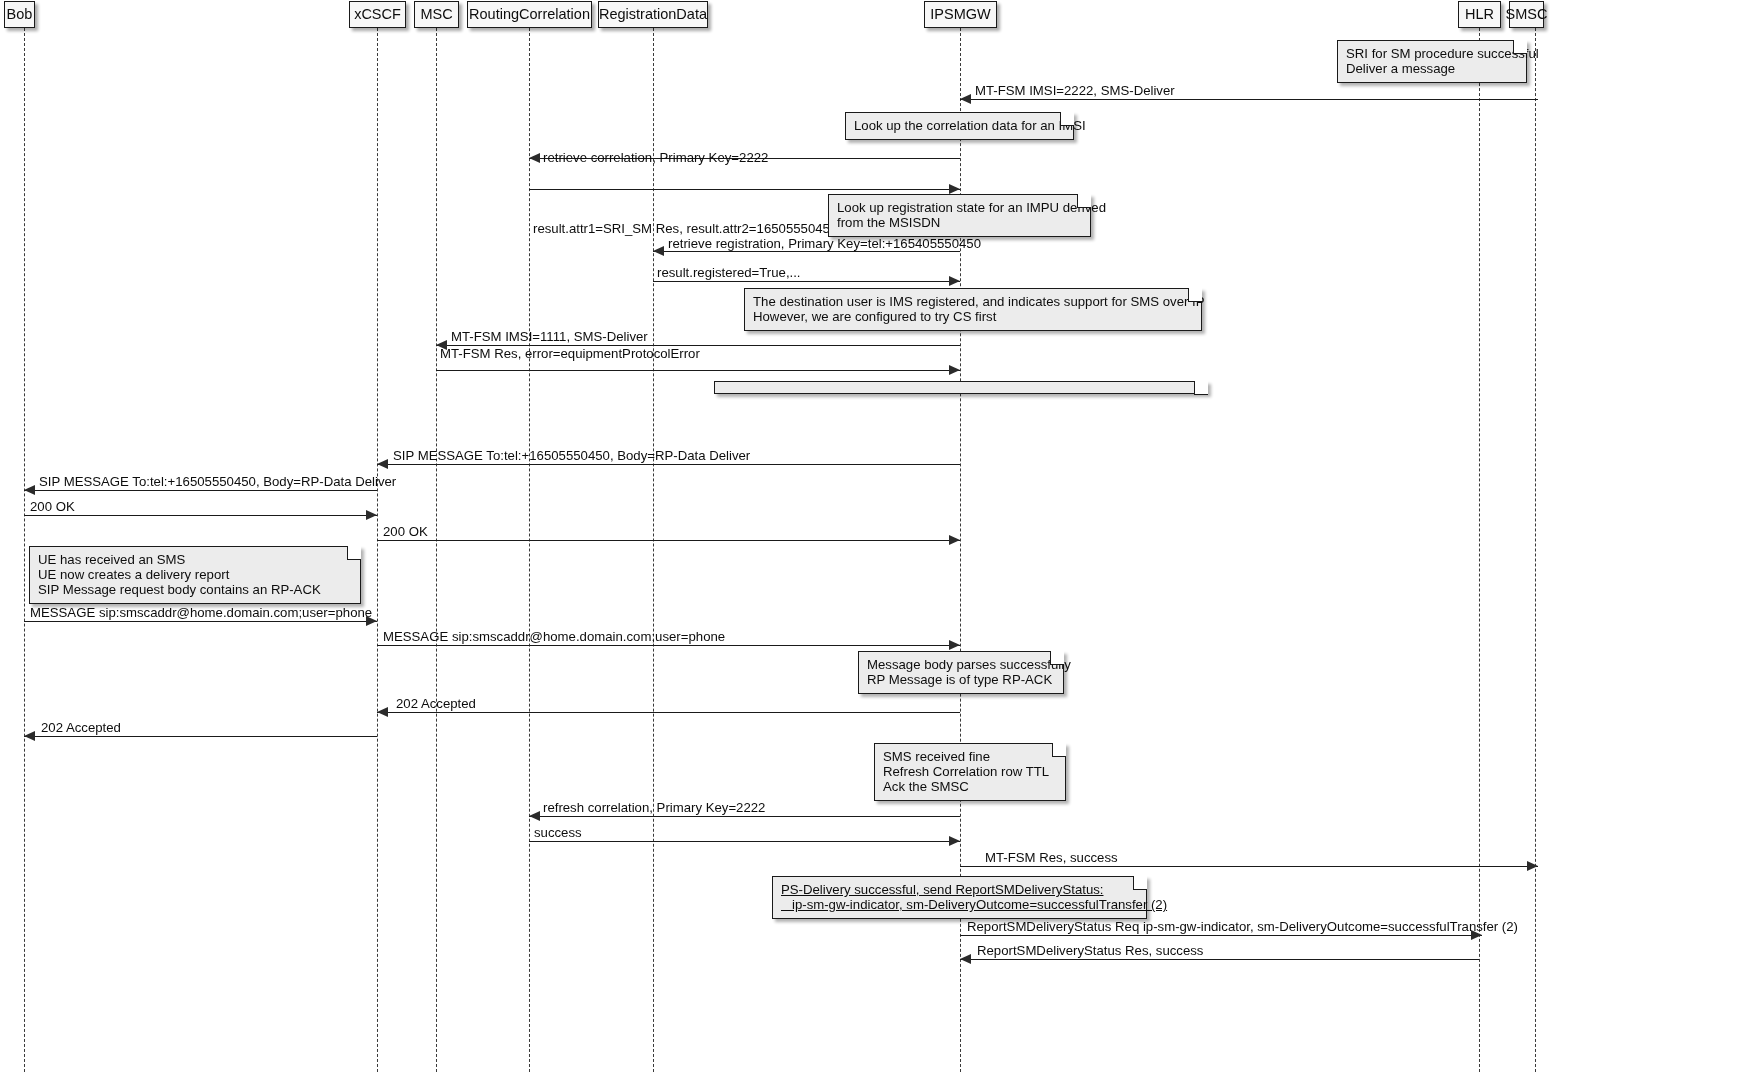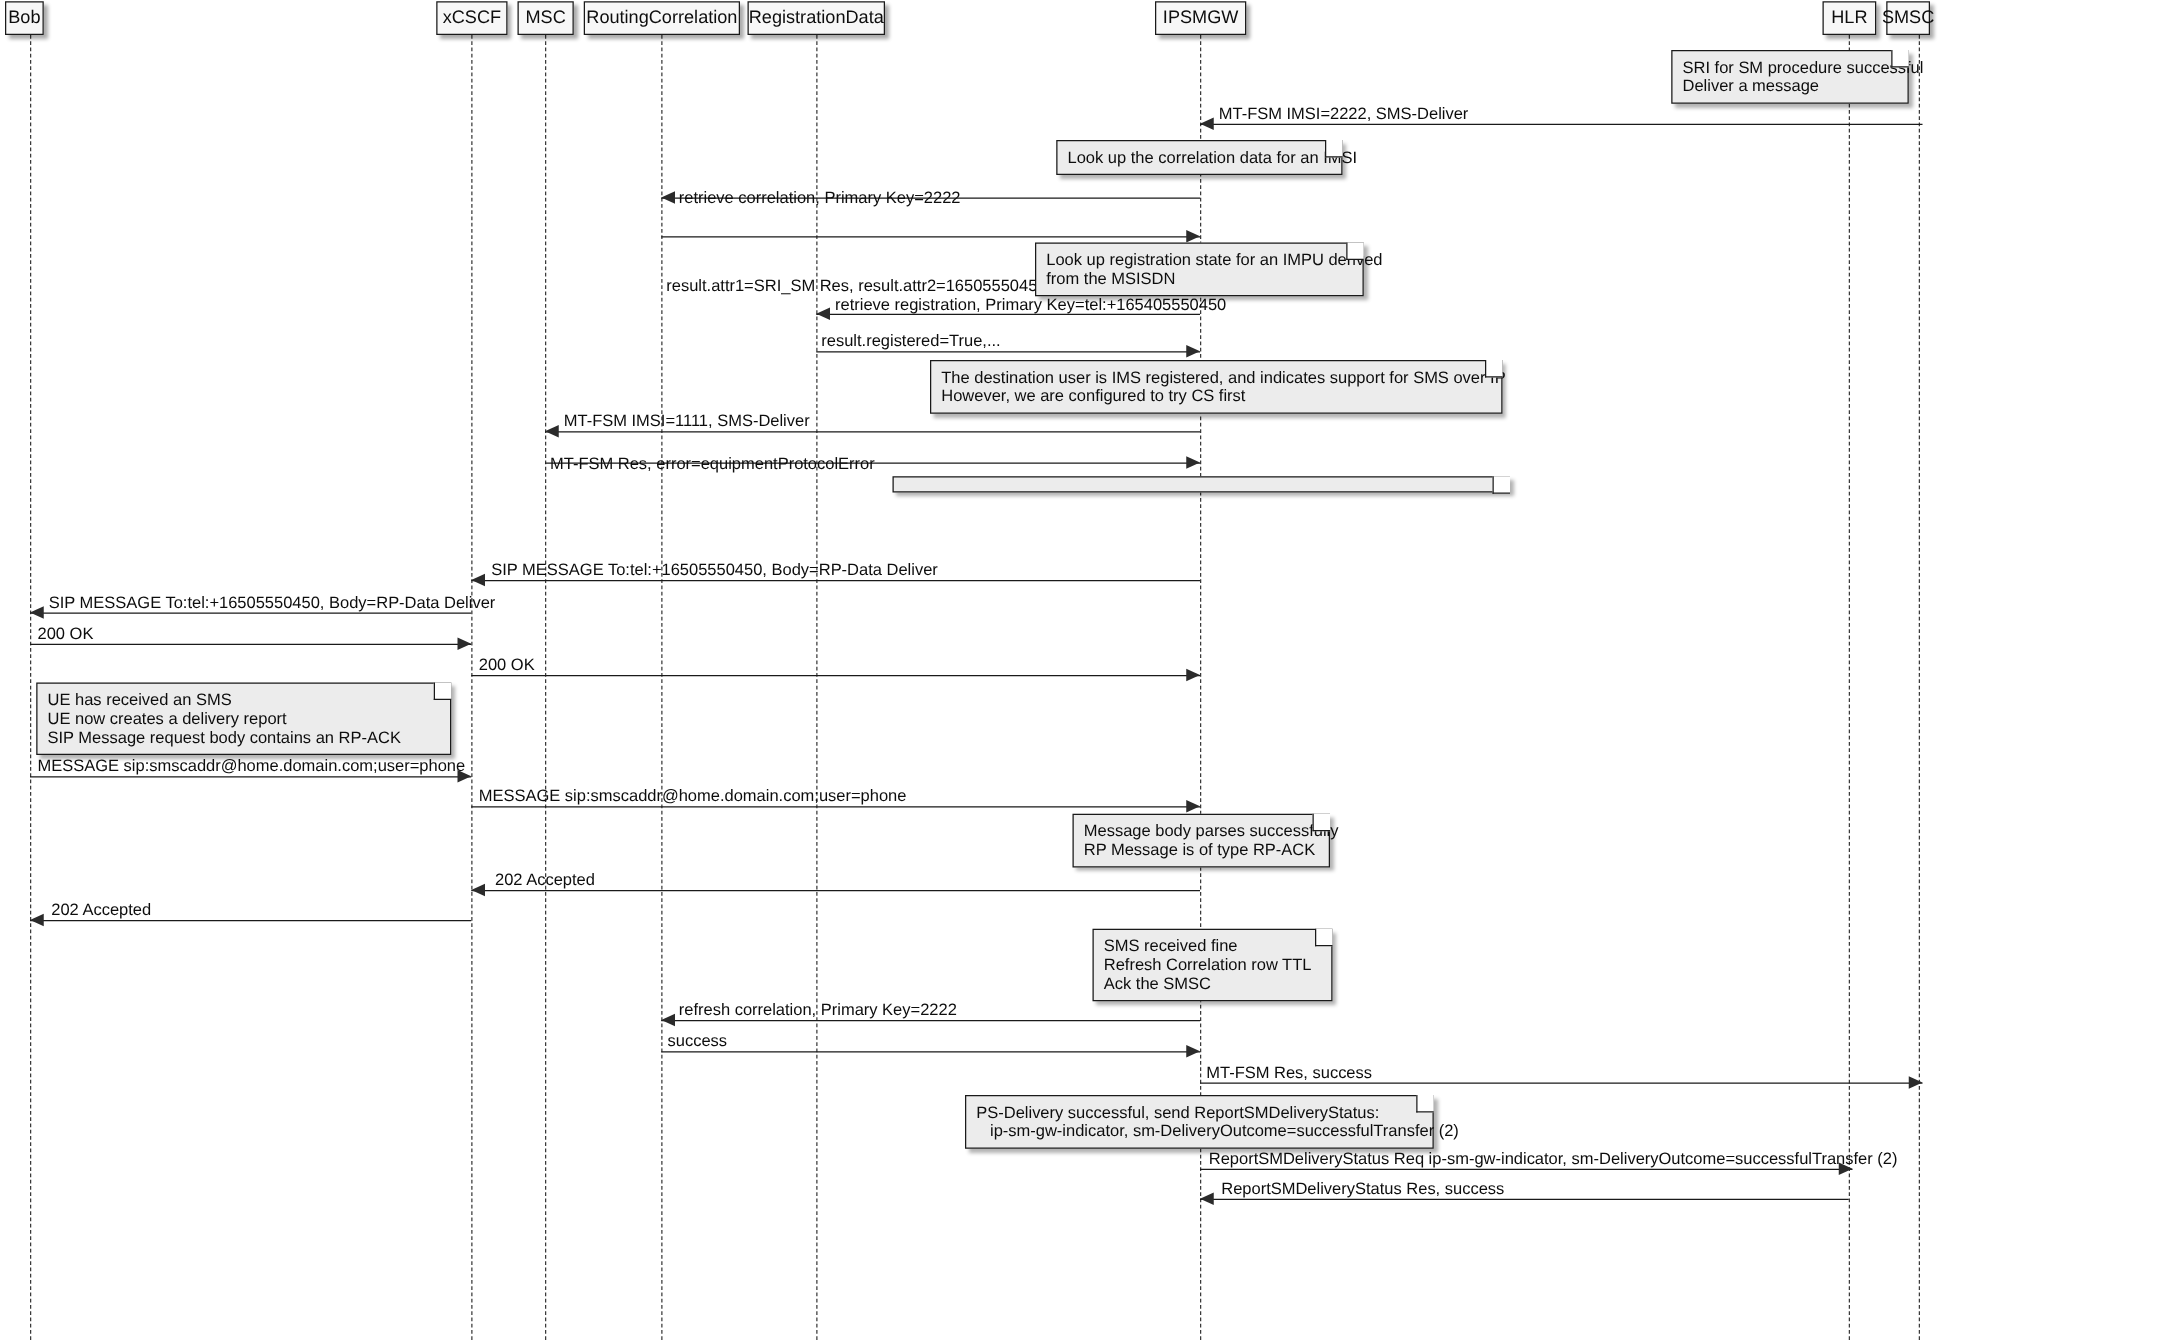--- a/index.html
+++ b/index.html
@@ -120,21 +120,21 @@
       <div class="arrowhead left" style="top: 246px; left: 653px;"></div>
       <div class="msglabel" style="left: 668px; top: 237px;">retrieve registration, Primary Key=tel:+165405550450</div>
       <div class="msg" style="left: 653px; top: 281px; width: 307px;"></div>
       <div class="arrowhead right" style="top: 276px; left: 949px;"></div>
       <div class="msglabel" style="left: 657px; top: 266px;">result.registered=True,...</div>
       <div class="msg" style="left: 436px; top: 345px; width: 524px;"></div>
       <div class="arrowhead left" style="top: 340px; left: 436px;"></div>
       <div class="msglabel" style="left: 451px; top: 330px;">MT-FSM IMSI=1111, SMS-Deliver</div>
       <div class="msg" style="left: 436px; top: 370px; width: 524px;"></div>
       <div class="arrowhead right" style="top: 365px; left: 949px;"></div>
-      <div class="msglabel" style="left: 440px; top: 364px;">MT-FSM Res, error=equipmentProtocolError</div>
+      <div class="msglabel" style="left: 440px; top: 347px;">MT-FSM Res, error=equipmentProtocolError</div>
       <div class="msg" style="left: 377px; top: 464px; width: 583px;"></div>
       <div class="arrowhead left" style="top: 459px; left: 377px;"></div>
       <div class="msglabel" style="left: 393px; top: 449px;">SIP MESSAGE To:tel:+16505550450, Body=RP-Data Deliver</div>
       <div class="msg" style="left: 24px; top: 490px; width: 353px;"></div>
       <div class="arrowhead left" style="top: 485px; left: 24px;"></div>
       <div class="msglabel" style="left: 39px; top: 475px;">SIP MESSAGE To:tel:+16505550450, Body=RP-Data Deliver</div>
       <div class="msg" style="left: 24px; top: 515px; width: 353px;"></div>
       <div class="arrowhead right" style="top: 510px; left: 366px;"></div>
       <div class="msglabel" style="left: 30px; top: 500px;">200 OK</div>
       <div class="msg" style="left: 377px; top: 540px; width: 583px;"></div>
@@ -153,21 +153,21 @@
       <div class="arrowhead left" style="top: 731px; left: 24px;"></div>
       <div class="msglabel" style="left: 41px; top: 721px;">202 Accepted</div>
       <div class="msg" style="left: 529px; top: 816px; width: 431px;"></div>
       <div class="arrowhead left" style="top: 811px; left: 529px;"></div>
       <div class="msglabel" style="left: 543px; top: 801px;">refresh correlation, Primary Key=2222</div>
       <div class="msg" style="left: 529px; top: 841px; width: 431px;"></div>
       <div class="arrowhead right" style="top: 836px; left: 949px;"></div>
       <div class="msglabel" style="left: 534px; top: 826px;">success</div>
       <div class="msg" style="left: 960px; top: 866px; width: 578px;"></div>
       <div class="arrowhead right" style="top: 861px; left: 1527px;"></div>
-      <div class="msglabel" style="left: 965px; top: 851px;">MT-FSM Res, success</div>
+      <div class="msglabel" style="left: 985px; top: 851px;">MT-FSM Res, success</div>
       <div class="msg" style="left: 960px; top: 935px; width: 522px;"></div>
       <div class="arrowhead right" style="top: 930px; left: 1471px;"></div>
       <div class="msglabel" style="left: 967px; top: 920px;">ReportSMDeliveryStatus Req ip-sm-gw-indicator, sm-DeliveryOutcome=successfulTransfer (2)</div>
       <div class="msg" style="left: 960px; top: 959px; width: 519px;"></div>
       <div class="arrowhead left" style="top: 954px; left: 960px;"></div>
       <div class="msglabel" style="left: 977px; top: 944px;">ReportSMDeliveryStatus Res, success</div>
     </div>
   <div id="notes">
       <div class="note" style="left: 1337px; top: 40px; width: 190px;"><div>SRI for SM procedure successful
 Deliver a message</div><span class="fold"></span></div>
@@ -178,21 +178,21 @@
 However, we are configured to try CS first</div><span class="fold"></span></div>
       <div class="note" style="left: 714px; top: 381px; width: 494px;"><span class="fold"></span></div>
       <div class="note" style="left: 29px; top: 546px; width: 332px;"><div>UE has received an SMS
 UE now creates a delivery report
 SIP Message request body contains an RP-ACK</div><span class="fold"></span></div>
       <div class="note" style="left: 858px; top: 651px; width: 206px;"><div>Message body parses successfully
 RP Message is of type RP-ACK</div><span class="fold"></span></div>
       <div class="note" style="left: 874px; top: 743px; width: 192px;"><div>SMS received fine
 Refresh Correlation row TTL
 Ack the SMSC</div><span class="fold"></span></div>
-      <div class="note" style="left: 772px; top: 876px; width: 375px;"><div>PS-Delivery successful, send ReportSMDeliveryStatus:
+      <div class="note" style="left: 772px; top: 876px; width: 375px; text-decoration: underline;"><div>PS-Delivery successful, send ReportSMDeliveryStatus:
    ip-sm-gw-indicator, sm-DeliveryOutcome=successfulTransfer (2)</div><span class="fold"></span></div>
     </div>
   <div id="participants-top">
       <div class="participant" style="left: 4px; top: 1px; width: 31px; align-items: center;">
         <span>Bob</span>
       </div>
       <div class="participant" style="left: 349px; top: 1px; width: 57px;">
         <span>xCSCF</span>
       </div>
       <div class="participant" style="left: 414px; top: 1px; width: 45px;">

